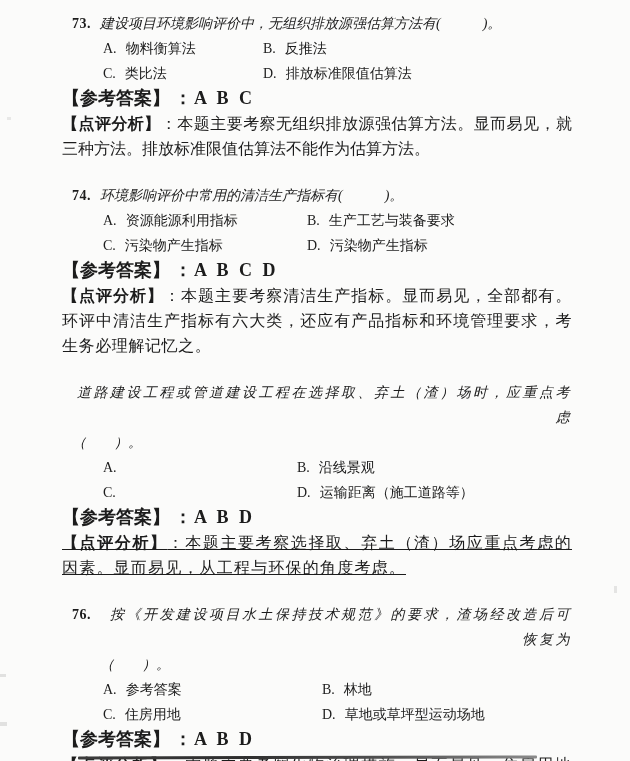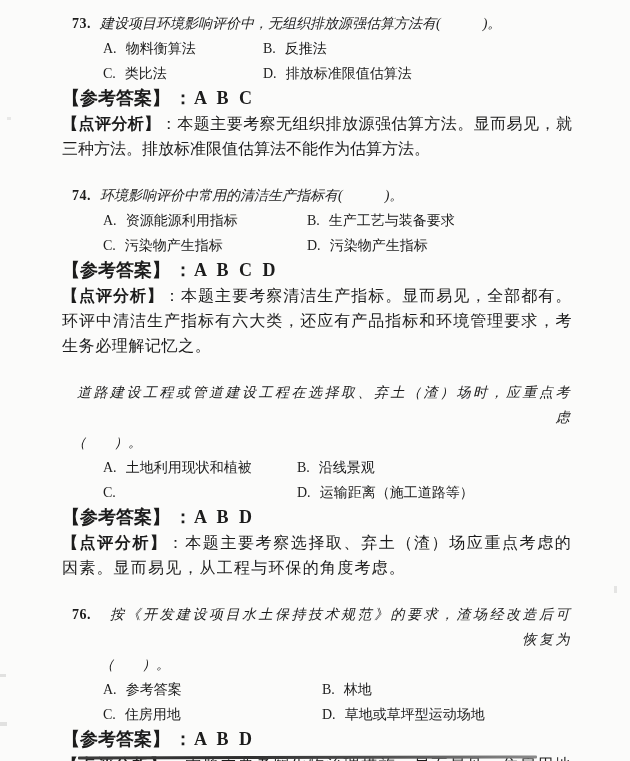--- a/index.html
+++ b/index.html
@@ -32,21 +32,21 @@
   .q-1 .cellA{width:204px;}
   .q-2 .cellA{width:194px;}
   .q-3 .cellA{width:219px;}
   .opt-label{margin-right:9px;}
   .ans{line-height:25px;font-size:18px;}
   .ans-label{font-weight:700;}
   .ans-colon{font-weight:700;margin:0 2px 0 4px;}
   .ans-value{font-weight:700;letter-spacing:3px;}
   .analysis{line-height:25px;font-size:16px;text-align:justify;}
   .an-label{font-weight:700;}
-  .q-2 .analysis,.q-3 .analysis{letter-spacing:1.2px;}
+  .q-2 .analysis,.q-3 .analysis{letter-spacing:1.2px;text-decoration:underline;}
   .q-1 .analysis{letter-spacing:.6px;}
   
   .edge-bar{
     position:absolute;left:78px;top:756px;width:459px;height:3px;
     background:linear-gradient(to right,#3c3c3c 0%,#2e2e2e 35%,#555 70%,#8a8a8a 100%);
     transform:rotate(-0.12deg);
     border-radius:1px;
   }
   
   .artifact{position:absolute;background:#d6d6d4;}
@@ -138,21 +138,20 @@
     <div class="q-head">
       <div class="q-stem">
         <div class="stem-line stem-line1">道路建设工程或管道建设工程在选择取、弃土（渣）场时，应重点考虑</div>
         <div class="stem-line stem-line2">（　　）。</div>
       </div>
     </div>
     <div class="opts">
       <div class="opt-row">
         <div class="cellA">
           <span class="opt-label">A.</span>
-          <span>土地利用现状和植被</span>
         </div>
         <div class="cellB">
           <span class="opt-label">B.</span>
           <span>沿线景观</span>
         </div>
       </div>
       <div class="opt-row">
         <div class="cellA">
           <span class="opt-label">C.</span>
         </div>

